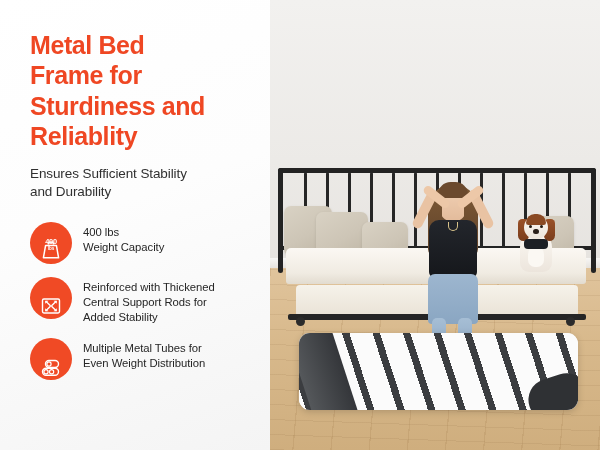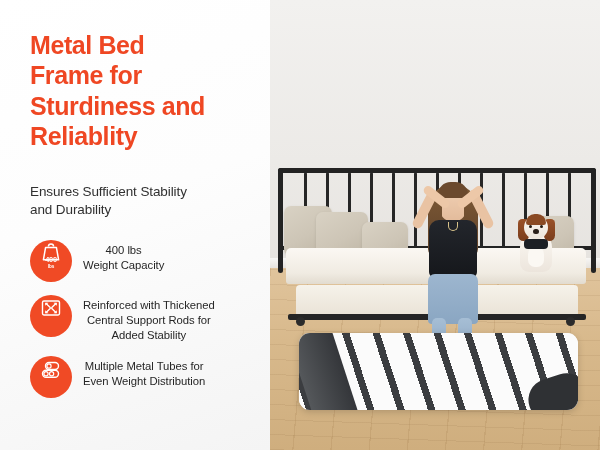--- a/index.html
+++ b/index.html
@@ -14,34 +14,34 @@
   #left-panel {
     position:relative; width:270px; height:450px; flex:0 0 270px;
     background:linear-gradient(160deg,#ffffff 0%,#fdfdfd 45%,#f4f4f4 100%);
     padding:30px 18px 0 30px;
   }
   #headline {
     color:#EF4723; font-size:25px; font-weight:bold;
     line-height:1.21; letter-spacing:-0.4px; white-space:pre-line;
   }
   #subtitle {
-    margin-top:32px; color:#303030; font-size:13.5px;
+    margin-top:14px; color:#303030; font-size:13.5px;
     line-height:1.35; white-space:pre-line; letter-spacing:-0.1px;
   }
   #feature-list { margin-top:21px; }
   .feature-row { display:flex; align-items:flex-start; margin-bottom:13px; }
   .feature-badge {
     flex:0 0 42px; width:42px; height:42px; border-radius:50%;
     background:#F04A25; position:relative; margin-right:11px;
-    display:flex; align-items:flex-start; justify-content:center;
+    display:flex; align-items:flex-end; justify-content:center;
   }
   .feature-badge svg { display:block; }
   .feature-text {
     color:#262626; font-size:11.3px; line-height:1.32;
-    white-space:pre-line; padding-top:3px; letter-spacing:-0.05px;text-align:center;
+    white-space:pre-line; padding-top:3px; letter-spacing:-0.05px;
   }
   .badge-num {
     position:absolute; left:0; right:0; top:15px;
     text-align:center; color:#fff; font-size:7.4px;
     font-weight:bold; letter-spacing:-0.2px; pointer-events:none;
   }
   .badge-unit {
     position:absolute; left:0; right:0; top:23.5px;
     text-align:center; color:#fff; font-size:4.6px;
     font-weight:bold; pointer-events:none;

